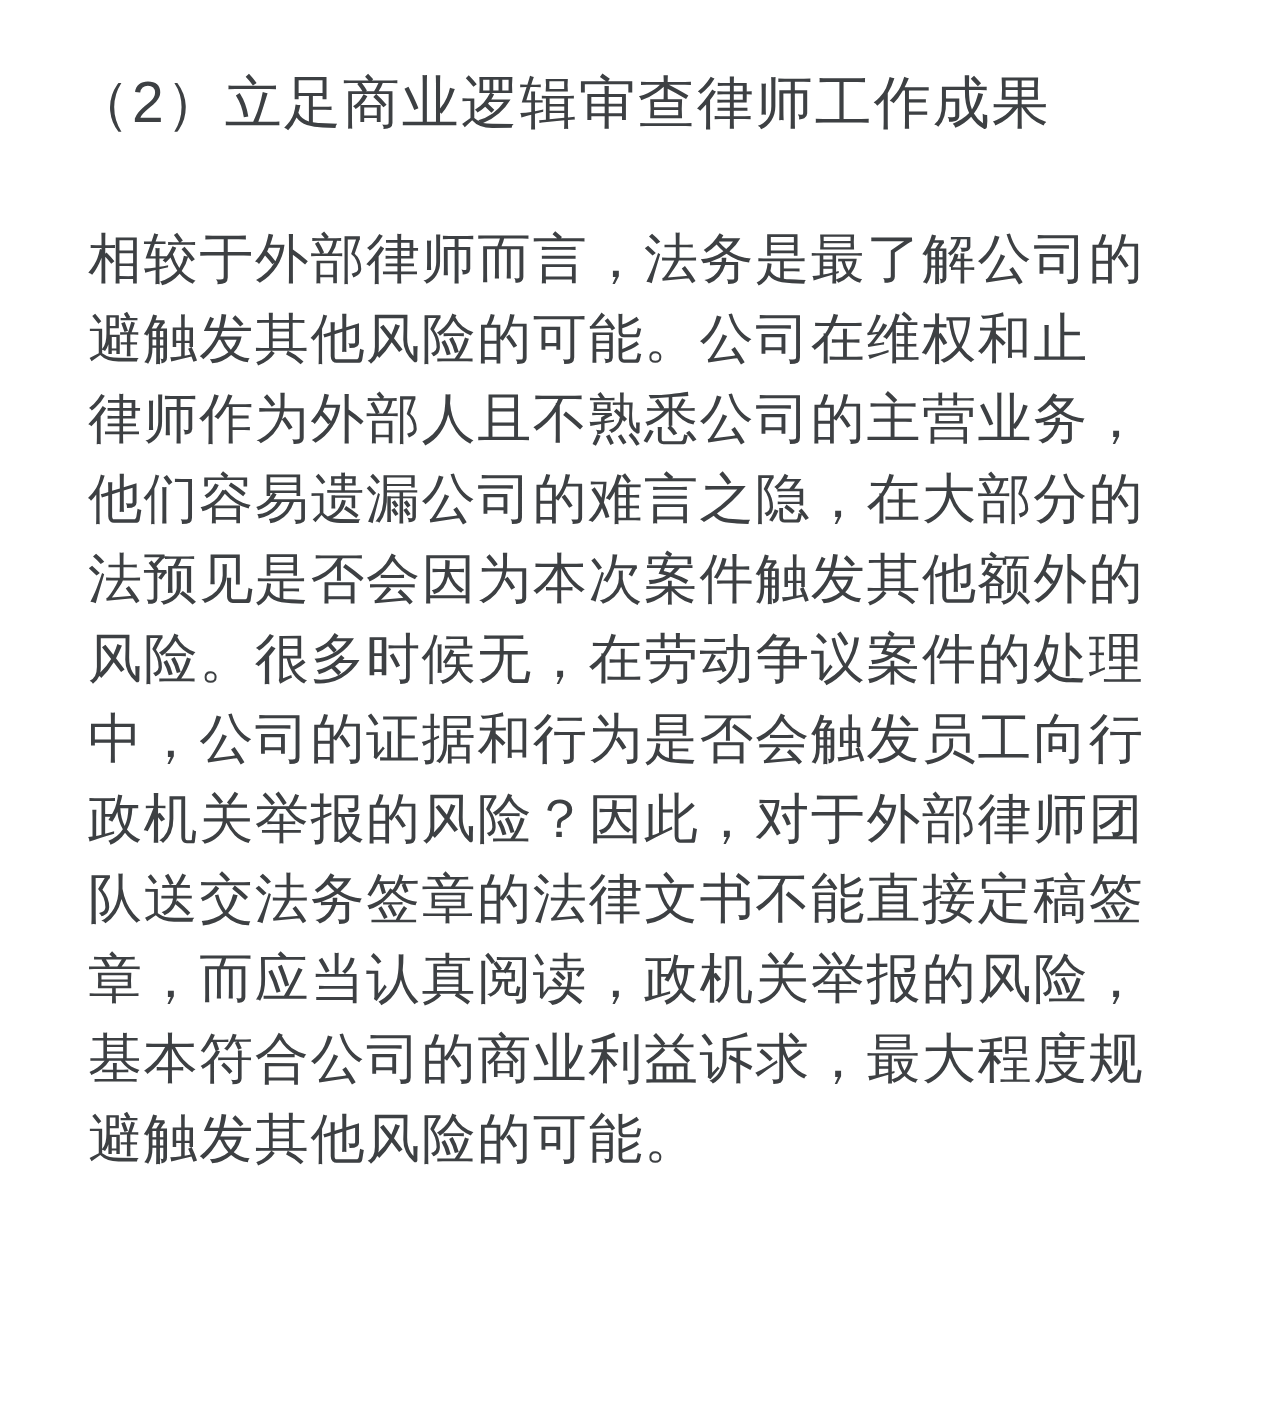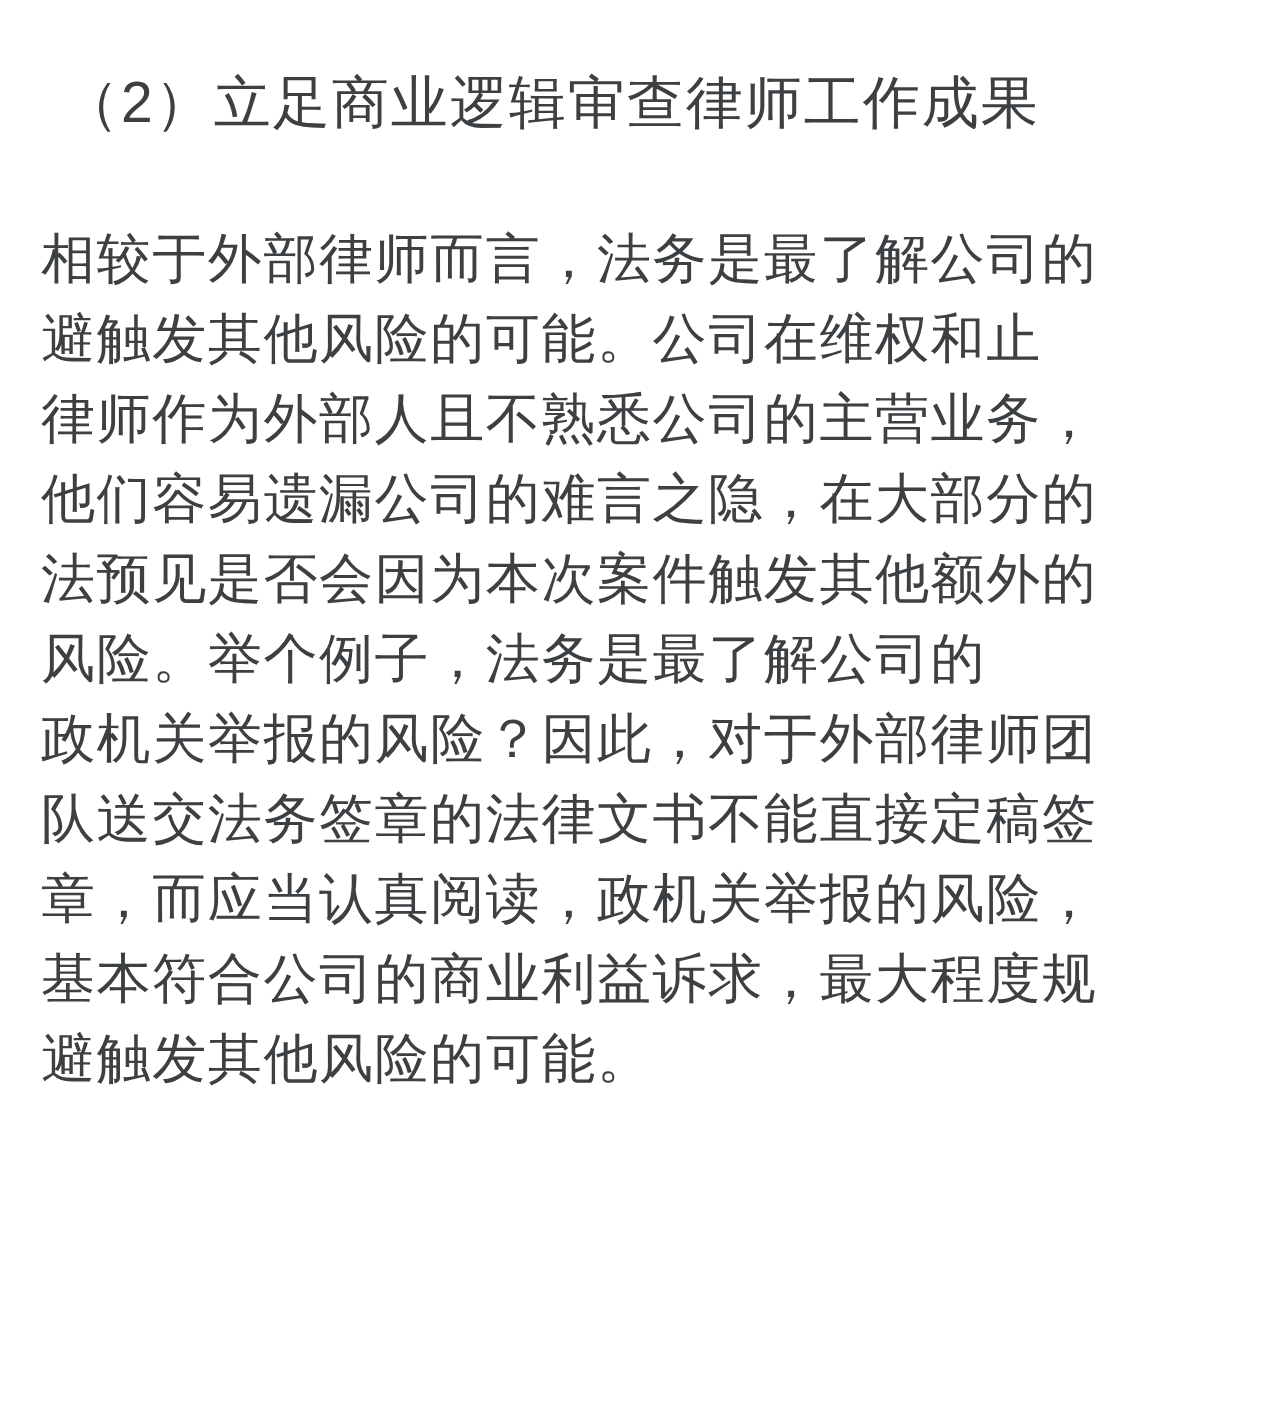--- a/index.html
+++ b/index.html
@@ -10,35 +10,36 @@
   body {
     width: 1283px;
     height: 1417px;
     overflow: hidden;
     font-family: "Liberation Sans", sans-serif;
   }
   .page {
     box-sizing: border-box;
     width: 1283px;
     height: 1417px;
-    padding: 66px 84px 0 41px;
+    padding: 66px 84px 0 52px;
     background: #ffffff;
     color: #3d4043;
   }
   .heading {
     margin: 0 0 0 21px;
     font-size: 57px;
     line-height: 72px;
     font-weight: 500;
     letter-spacing: 2px;
     color: #3d4043;
     white-space: nowrap;
   }
   .paragraph {
     margin-top: 80px;
+    margin-left: 36px;
   }
   .line {
     font-size: 54px;
     line-height: 80px;
     letter-spacing: 1.6px;
     font-weight: 400;
     color: #3d4043;
     white-space: nowrap;
   }
 </style>
@@ -47,20 +48,21 @@
 
 <div class="page">
   <h1 class="heading">（2）立足商业逻辑审查律师工作成果</h1>
 
   <div class="paragraph">
     <div class="line">相较于外部律师而言，法务是最了解公司的</div>
     <div class="line">避触发其他风险的可能。公司在维权和止</div>
     <div class="line">律师作为外部人且不熟悉公司的主营业务，</div>
     <div class="line">他们容易遗漏公司的难言之隐，在大部分的</div>
     <div class="line">法预见是否会因为本次案件触发其他额外的</div>
-    <div class="line">风险。举个例子，法务是最了解公司的</div>
+    <div class="line">风险。很多时候无，在劳动争议案件的处理</div>
+    <div class="line">中，公司的证据和行为是否会触发员工向行</div>
     <div class="line">政机关举报的风险？因此，对于外部律师团</div>
     <div class="line">队送交法务签章的法律文书不能直接定稿签</div>
     <div class="line">章，而应当认真阅读，政机关举报的风险，</div>
     <div class="line">基本符合公司的商业利益诉求，最大程度规</div>
     <div class="line">避触发其他风险的可能。</div>
   </div>
 </div>
 
 </body></html>

